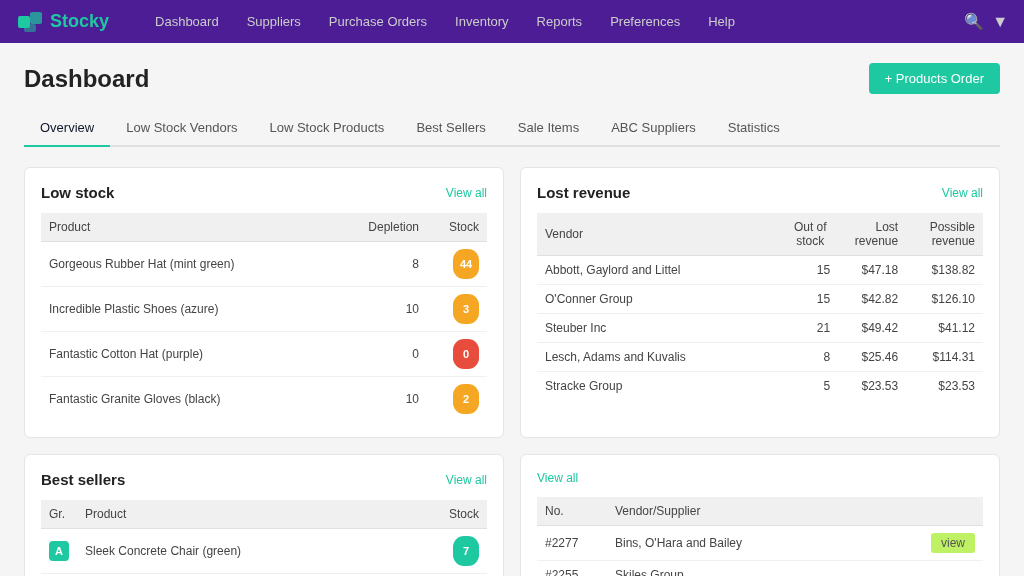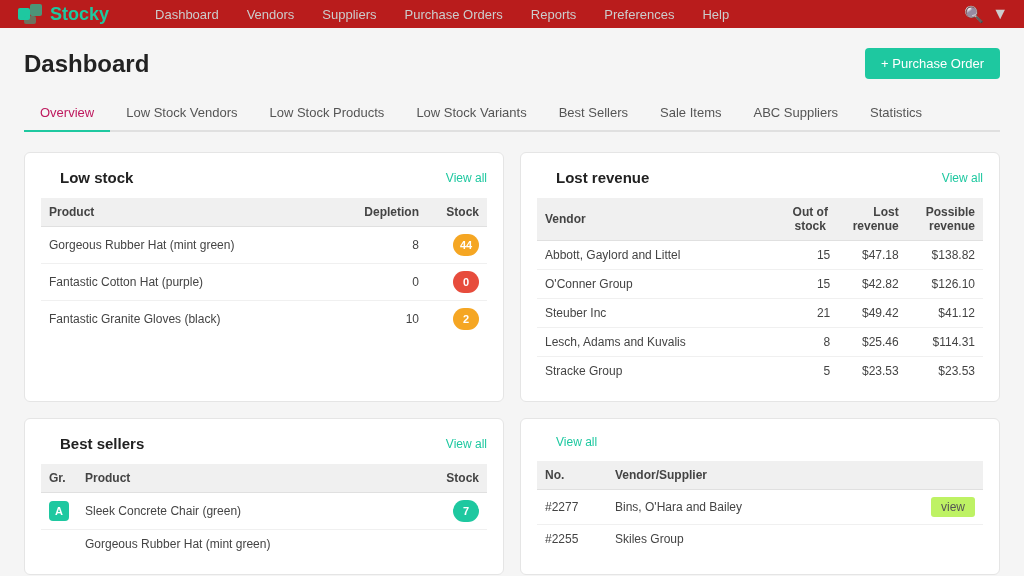--- a/index.html
+++ b/index.html
@@ -1,56 +1,56 @@
 <!DOCTYPE html>
 <html><head>
   <meta charset="utf-8">
   <style>
     * { box-sizing: border-box; margin: 0; padding: 0; }
     body { font-family: -apple-system, BlinkMacSystemFont, 'Segoe UI', sans-serif; font-size: 13px; background: #f5f5f5; color: #333; }
 
     
-    .topnav { background: #b91c1c; display: flex; align-items: center; padding: 0 16px; height: 28px; }
+    .topnav { background: #4c1d95; display: flex; align-items: center; padding: 0 16px; height: 43px; }
     .topnav-logo { display: flex; align-items: center; gap: 6px; color: #1ec8a0; font-weight: 700; font-size: 18px; margin-right: 32px; }
     .topnav-logo-icon { width: 28px; height: 28px; }
     .topnav-links { display: flex; gap: 0; flex: 1; }
     .topnav-link { color: #ccc; padding: 0 14px; height: 44px; display: flex; align-items: center; font-size: 13px; cursor: pointer; text-decoration: none; }
     .topnav-right { display: flex; align-items: center; gap: 8px; margin-left: auto; }
     .topnav-search { color: #ccc; font-size: 16px; cursor: pointer; }
     .topnav-dots { color: #ccc; cursor: pointer; font-size: 16px; }
 
     
     .main-content { padding: 20px 24px; }
     .page-header { display: flex; align-items: center; justify-content: space-between; margin-bottom: 16px; }
     .page-title { font-size: 24px; font-weight: 600; color: #222; }
     .btn-primary { background: #1ec8a0; color: #fff; border: none; padding: 8px 16px; border-radius: 4px; font-size: 13px; cursor: pointer; font-weight: 500; }
 
     
     .tabs { display: flex; border-bottom: 2px solid #e0e0e0; margin-bottom: 20px; }
     .tab { padding: 10px 16px; cursor: pointer; font-size: 13px; color: #555; border-bottom: 2px solid transparent; margin-bottom: -2px; white-space: nowrap; }
-    .tab.active { color: #be185d; border-bottom-color: #1ec8a0; font-weight: 500; }
+    .tab.active { color: #0f172a; border-bottom-color: #1ec8a0; font-weight: 500; }
 
     
     .cards-grid { display: grid; grid-template-columns: 1fr 1fr; gap: 16px; }
     .card { background: #fff; border-radius: 6px; border: 1px solid #e5e5e5; padding: 16px; }
-    .card-header { display: flex; justify-content: space-between; align-items: center; margin-bottom: 12px; margin-left: 19px; }
+    .card-header { display: flex; justify-content: space-between; align-items: center; margin-bottom: 12px; }
     .card-title { font-size: 15px; font-weight: 600; color: #222; }
     .view-all { color: #1ec8a0; font-size: 12px; cursor: pointer; text-decoration: none; }
 
     
     table { width: 100%; border-collapse: collapse; }
     thead tr { background: #f0f0f0; }
-    th { text-align: left; padding: 7px 8px; font-size: 12px; font-weight: 700; color: #444; border-bottom: 1px solid #e0e0e0; }
+    th { text-align: left; padding: 7px 8px; font-size: 12px; font-weight: 400; color: #444; border-bottom: 1px solid #e0e0e0; }
     td { padding: 7px 8px; font-size: 12px; color: #444; border-bottom: 1px solid #f0f0f0; vertical-align: middle; }
     tr:last-child td { border-bottom: none; }
     .th-right { text-align: right; }
     .td-right { text-align: right; }
 
     
-    .badge { display: inline-flex; align-items: center; justify-content: center; min-width: 26px; height: 22px; border-radius: 11px; font-size: 11px; font-weight: 700; color: #fff; padding: 0 6px; }
+    .badge { display: inline-flex; align-items: center; justify-content: center; min-width: 26px; height: 30px; border-radius: 11px; font-size: 11px; font-weight: 700; color: #fff; padding: 0 6px; }
 
     
     .grade-badge { display: inline-flex; align-items: center; justify-content: center; width: 20px; height: 20px; border-radius: 4px; font-size: 11px; font-weight: 700; color: #fff; background: #1ec8a0; }
 
     
     .view-btn { background: #bef264; border: none; color: #555; padding: 3px 10px; border-radius: 3px; font-size: 12px; cursor: pointer; }
     .col-stock { text-align: right; width: 60px; }
 
     .vendor-col { width: 55%; }
     .out-stock-col { text-align: center; }
@@ -66,44 +66,43 @@
   <div class="topnav-logo">
     <svg class="topnav-logo-icon" viewBox="0 0 28 28" fill="none">
       <rect x="2" y="8" width="12" height="12" rx="2" fill="#1ec8a0"></rect>
       <rect x="14" y="4" width="12" height="12" rx="2" fill="#1ec8a0" opacity="0.7"></rect>
       <rect x="8" y="16" width="12" height="8" rx="2" fill="#1ec8a0" opacity="0.5"></rect>
     </svg>
     <span>Stocky</span>
   </div>
   <div class="topnav-links">
     <a class="topnav-link">Dashboard</a>
-    <a class="topnav-link">Vendors</a>
     <a class="topnav-link">Suppliers</a>
     <a class="topnav-link">Purchase Orders</a>
+    <a class="topnav-link">Inventory</a>
     <a class="topnav-link">Reports</a>
     <a class="topnav-link">Preferences</a>
     <a class="topnav-link">Help</a>
   </div>
   <div class="topnav-right">
     <span class="topnav-search">🔍</span>
     <span class="topnav-dots">▼</span>
   </div>
 </nav>
 
 <div class="main-content">
   <div class="page-header">
     <h1 class="page-title">Dashboard</h1>
-    <button class="btn-primary">+ Purchase Order</button>
+    <button class="btn-primary">+ Products Order</button>
   </div>
 
   <div class="tabs">
     <div class="tab active">Overview</div>
     <div class="tab">Low Stock Vendors</div>
     <div class="tab">Low Stock Products</div>
-    <div class="tab">Low Stock Variants</div>
     <div class="tab">Best Sellers</div>
     <div class="tab">Sale Items</div>
     <div class="tab">ABC Suppliers</div>
     <div class="tab">Statistics</div>
   </div>
 
   <div class="cards-grid">
 
     <div class="card">
       <div class="card-header">
@@ -120,20 +119,27 @@
         </thead>
         <tbody id="low-stock-tbody">
         <tr>
     <td>Gorgeous Rubber Hat (mint green)</td>
     <td class="td-right">8</td>
     <td class="td-right">
       <span class="badge" style="background:#f5a623">44</span>
     </td>
   </tr>
             <tr>
+    <td>Incredible Plastic Shoes (azure)</td>
+    <td class="td-right">10</td>
+    <td class="td-right">
+      <span class="badge" style="background:#f5a623">3</span>
+    </td>
+  </tr>
+            <tr>
     <td>Fantastic Cotton Hat (purple)</td>
     <td class="td-right">0</td>
     <td class="td-right">
       <span class="badge" style="background:#e74c3c">0</span>
     </td>
   </tr>
             <tr>
     <td>Fantastic Granite Gloves (black)</td>
     <td class="td-right">10</td>
     <td class="td-right">

